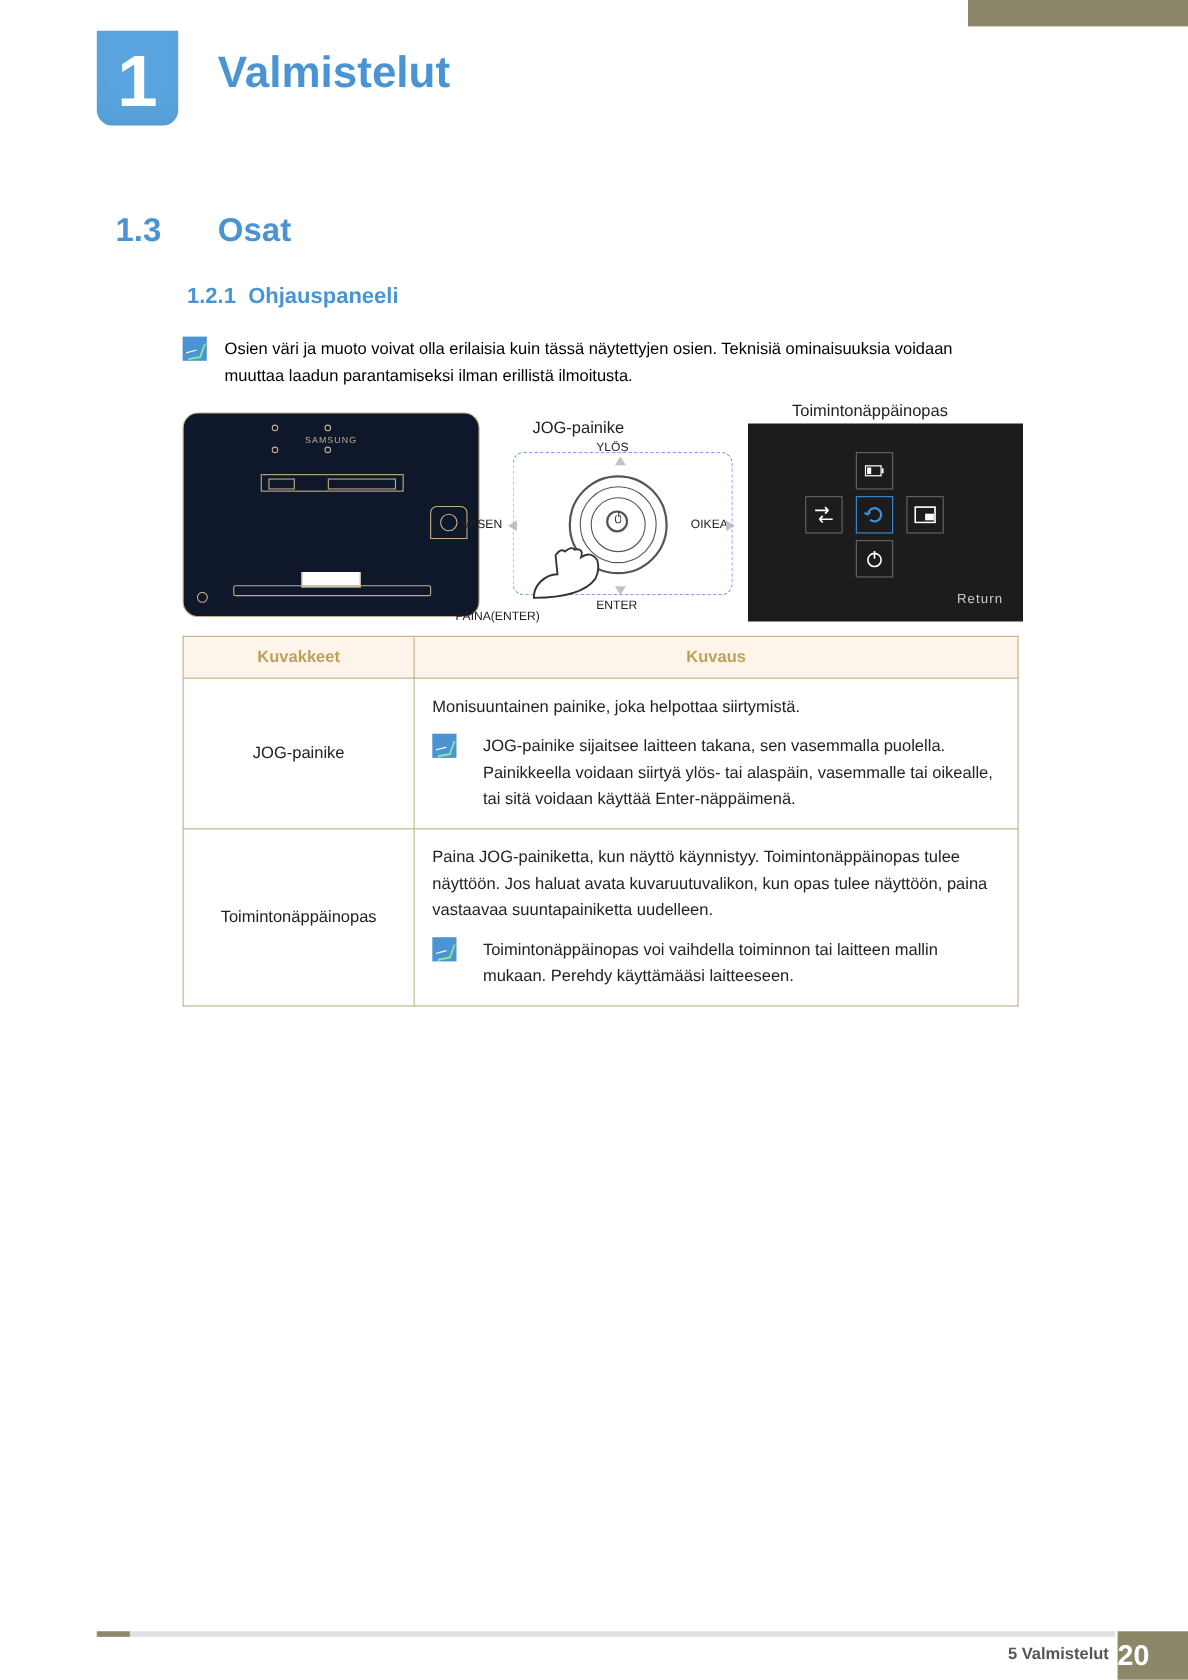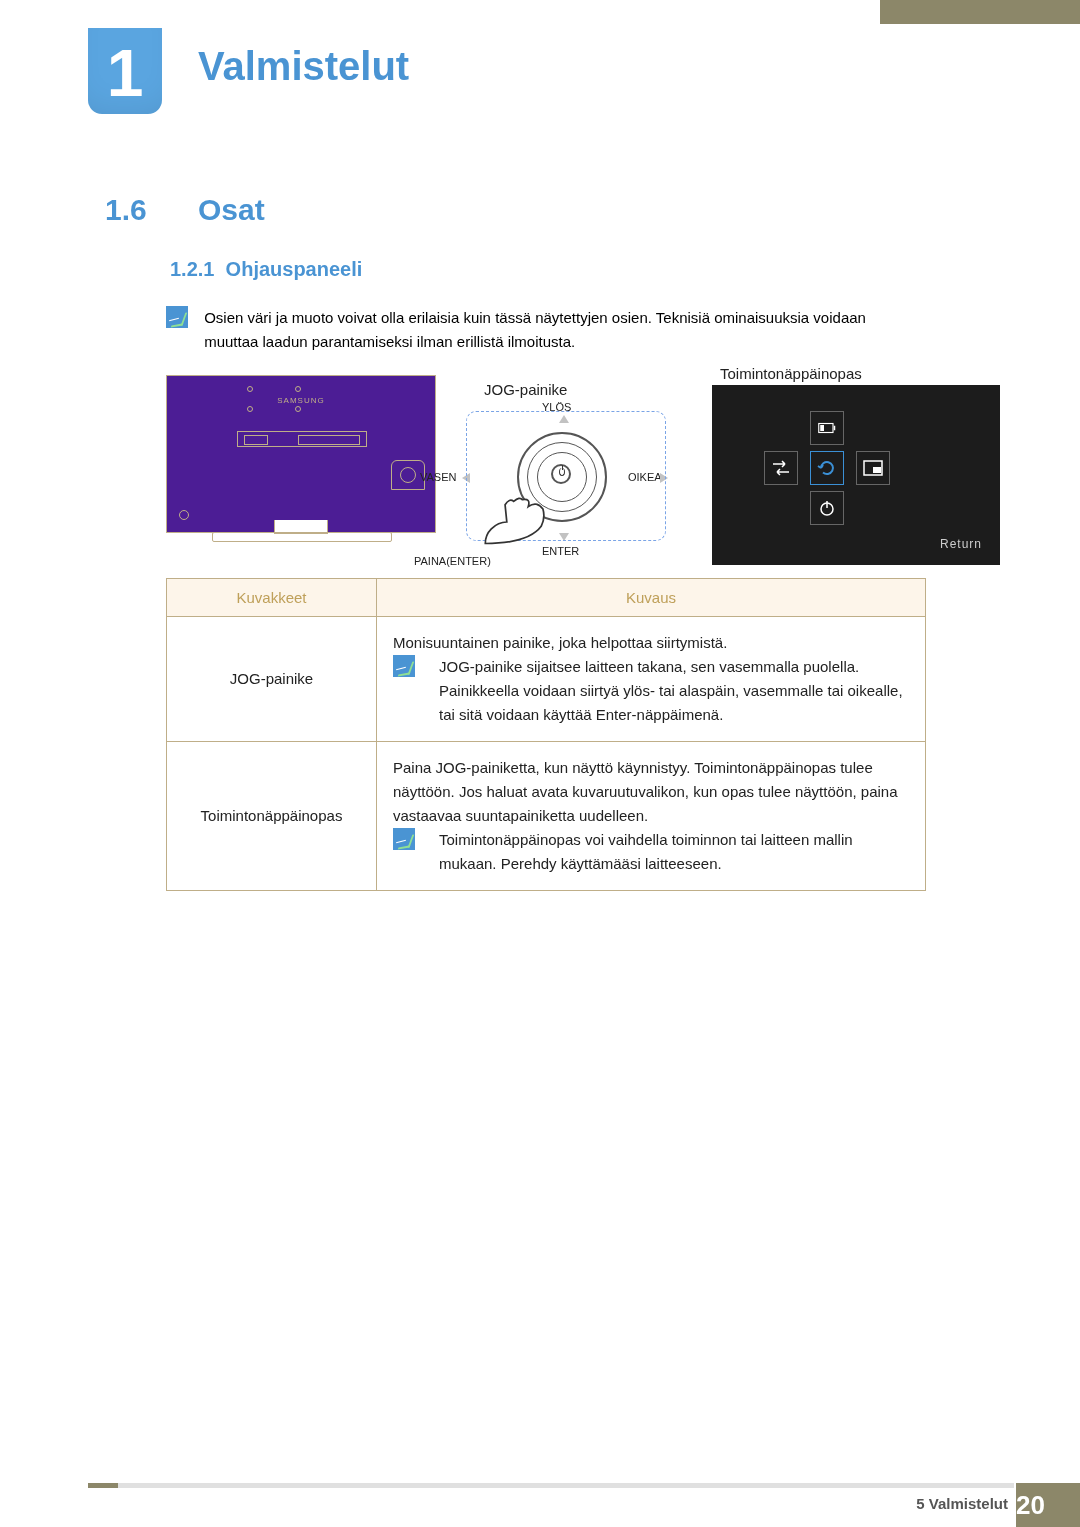--- a/index.html
+++ b/index.html
@@ -98,24 +98,24 @@
 
   
   .diagram-area {
     position: absolute;
     left: 166px; top: 365px;
     width: 760px; height: 200px;
   }
   .monitor-back {
     position: absolute;
     left: 0; top: 10px;
-    width: 270px; height: 158px;
+    width: 270px; height: 186px;
     border: 1.5px solid #bfae88;
-    border-radius: 0;
-    background: #4c1d95;
+    border-radius: 14px;
+    background: #0f172a;
   }
   .monitor-back .dots { position:absolute; left:80px; top:10px; display:flex; gap:42px;}
   .monitor-back .dots span{width:6px;height:6px;border:1px solid #bfae88;border-radius:50%;}
   .monitor-back .dots2 {position:absolute; left:80px; top:30px; display:flex; gap:42px;}
   .monitor-back .dots2 span{width:6px;height:6px;border:1px solid #bfae88;border-radius:50%;}
   .brand {position:absolute; left:0; right:0; top:20px; text-align:center; font-size:8px; letter-spacing:1px; color:#bfae88;}
   .ports {position:absolute; left:70px; top:55px; width:130px; height:16px; border:1px solid #bfae88;}
   .ports::before{content:"";position:absolute;left:6px;top:3px;width:22px;height:8px;border:1px solid #bfae88;}
   .ports::after{content:"";position:absolute;right:6px;top:3px;width:60px;height:8px;border:1px solid #bfae88;}
   .jog-ind {position:absolute; right:10px; top:84px; width:34px;height:30px;border:1px solid #bfae88;border-top-left-radius:6px;border-top-right-radius:6px;}
@@ -156,24 +156,23 @@
   .arrow{width:0;height:0;position:absolute;}
   .arrow-up{left:393px;top:50px;border-left:5px solid transparent;border-right:5px solid transparent;border-bottom:8px solid #c2c2c2;}
   .arrow-down{left:393px;top:168px;border-left:5px solid transparent;border-right:5px solid transparent;border-top:8px solid #c2c2c2;}
   .arrow-left{left:296px;top:108px;border-top:5px solid transparent;border-bottom:5px solid transparent;border-right:8px solid #c2c2c2;}
   .arrow-right{left:494px;top:108px;border-top:5px solid transparent;border-bottom:5px solid transparent;border-left:8px solid #c2c2c2;}
 
   .func-title{position:absolute; left:554px; top:0; font-size:15px;}
   .func-box{
     position:absolute;
     left:514px; top:20px;
-    width:288px; height:180px;
+    width:250px; height:180px;
     background:#1c1c1c;
     color:#fff;
-    margin-left:32px;
   }
   .func-icons{
     position:absolute;
     left:52px; top:66px;
     display:flex; gap:12px;
   }
   .ico{
     width:34px;height:34px;
     border:1px solid #666;
     display:flex;align-items:center;justify-content:center;
@@ -190,33 +189,33 @@
     position:absolute;
     left:166px; top:578px;
     width:760px;
     border-collapse: collapse;
     border:1px solid #bfae88;
     font-size:15px;
   }
   table.kv th{
     background:#fdf5ea;
     color:#bfa05a;
-    font-weight:normal;
+    font-weight:bold;
     padding:10px 12px;
     border:1px solid #bfae88;
     text-align:center;
   }
   table.kv td{
     border:1px solid #bfae88;
     padding:14px 16px;
     vertical-align:middle;
     line-height:1.6;
   }
   table.kv td.col1{width:210px;text-align:center;}
-  .inner-note{display:flex;gap:12px;}
+  .inner-note{display:flex;gap:12px;margin-top:12px;}
   .inner-note .note-icon{flex-shrink:0;}
   .inner-note-text{flex:1;font-size:15px;}
 
   
   .footer{
     position:absolute;
     left:0; right:0; bottom:0;
     height:44px;
   }
   .footer-bar{
@@ -248,21 +247,21 @@
   }
 </style>
 </head>
 <body>
 
 <div class="topbar"></div>
 
 <div class="chapter-tab">1</div>
 <div class="chapter-title">Valmistelut</div>
 
-<div class="section-num">1.6</div>
+<div class="section-num">1.3</div>
 <div class="section-title">Osat</div>
 
 <div class="subsection">
   <span>1.2.1</span>&nbsp;&nbsp;<span>Ohjauspaneeli</span>
 </div>
 
 <div class="note-row">
   <span class="note-icon"></span>
   <span class="note-text">Osien väri ja muoto voivat olla erilaisia kuin tässä näytettyjen osien. Teknisiä ominaisuuksia voidaan muuttaa laadun parantamiseksi ilman erillistä ilmoitusta.</span>
 </div>

